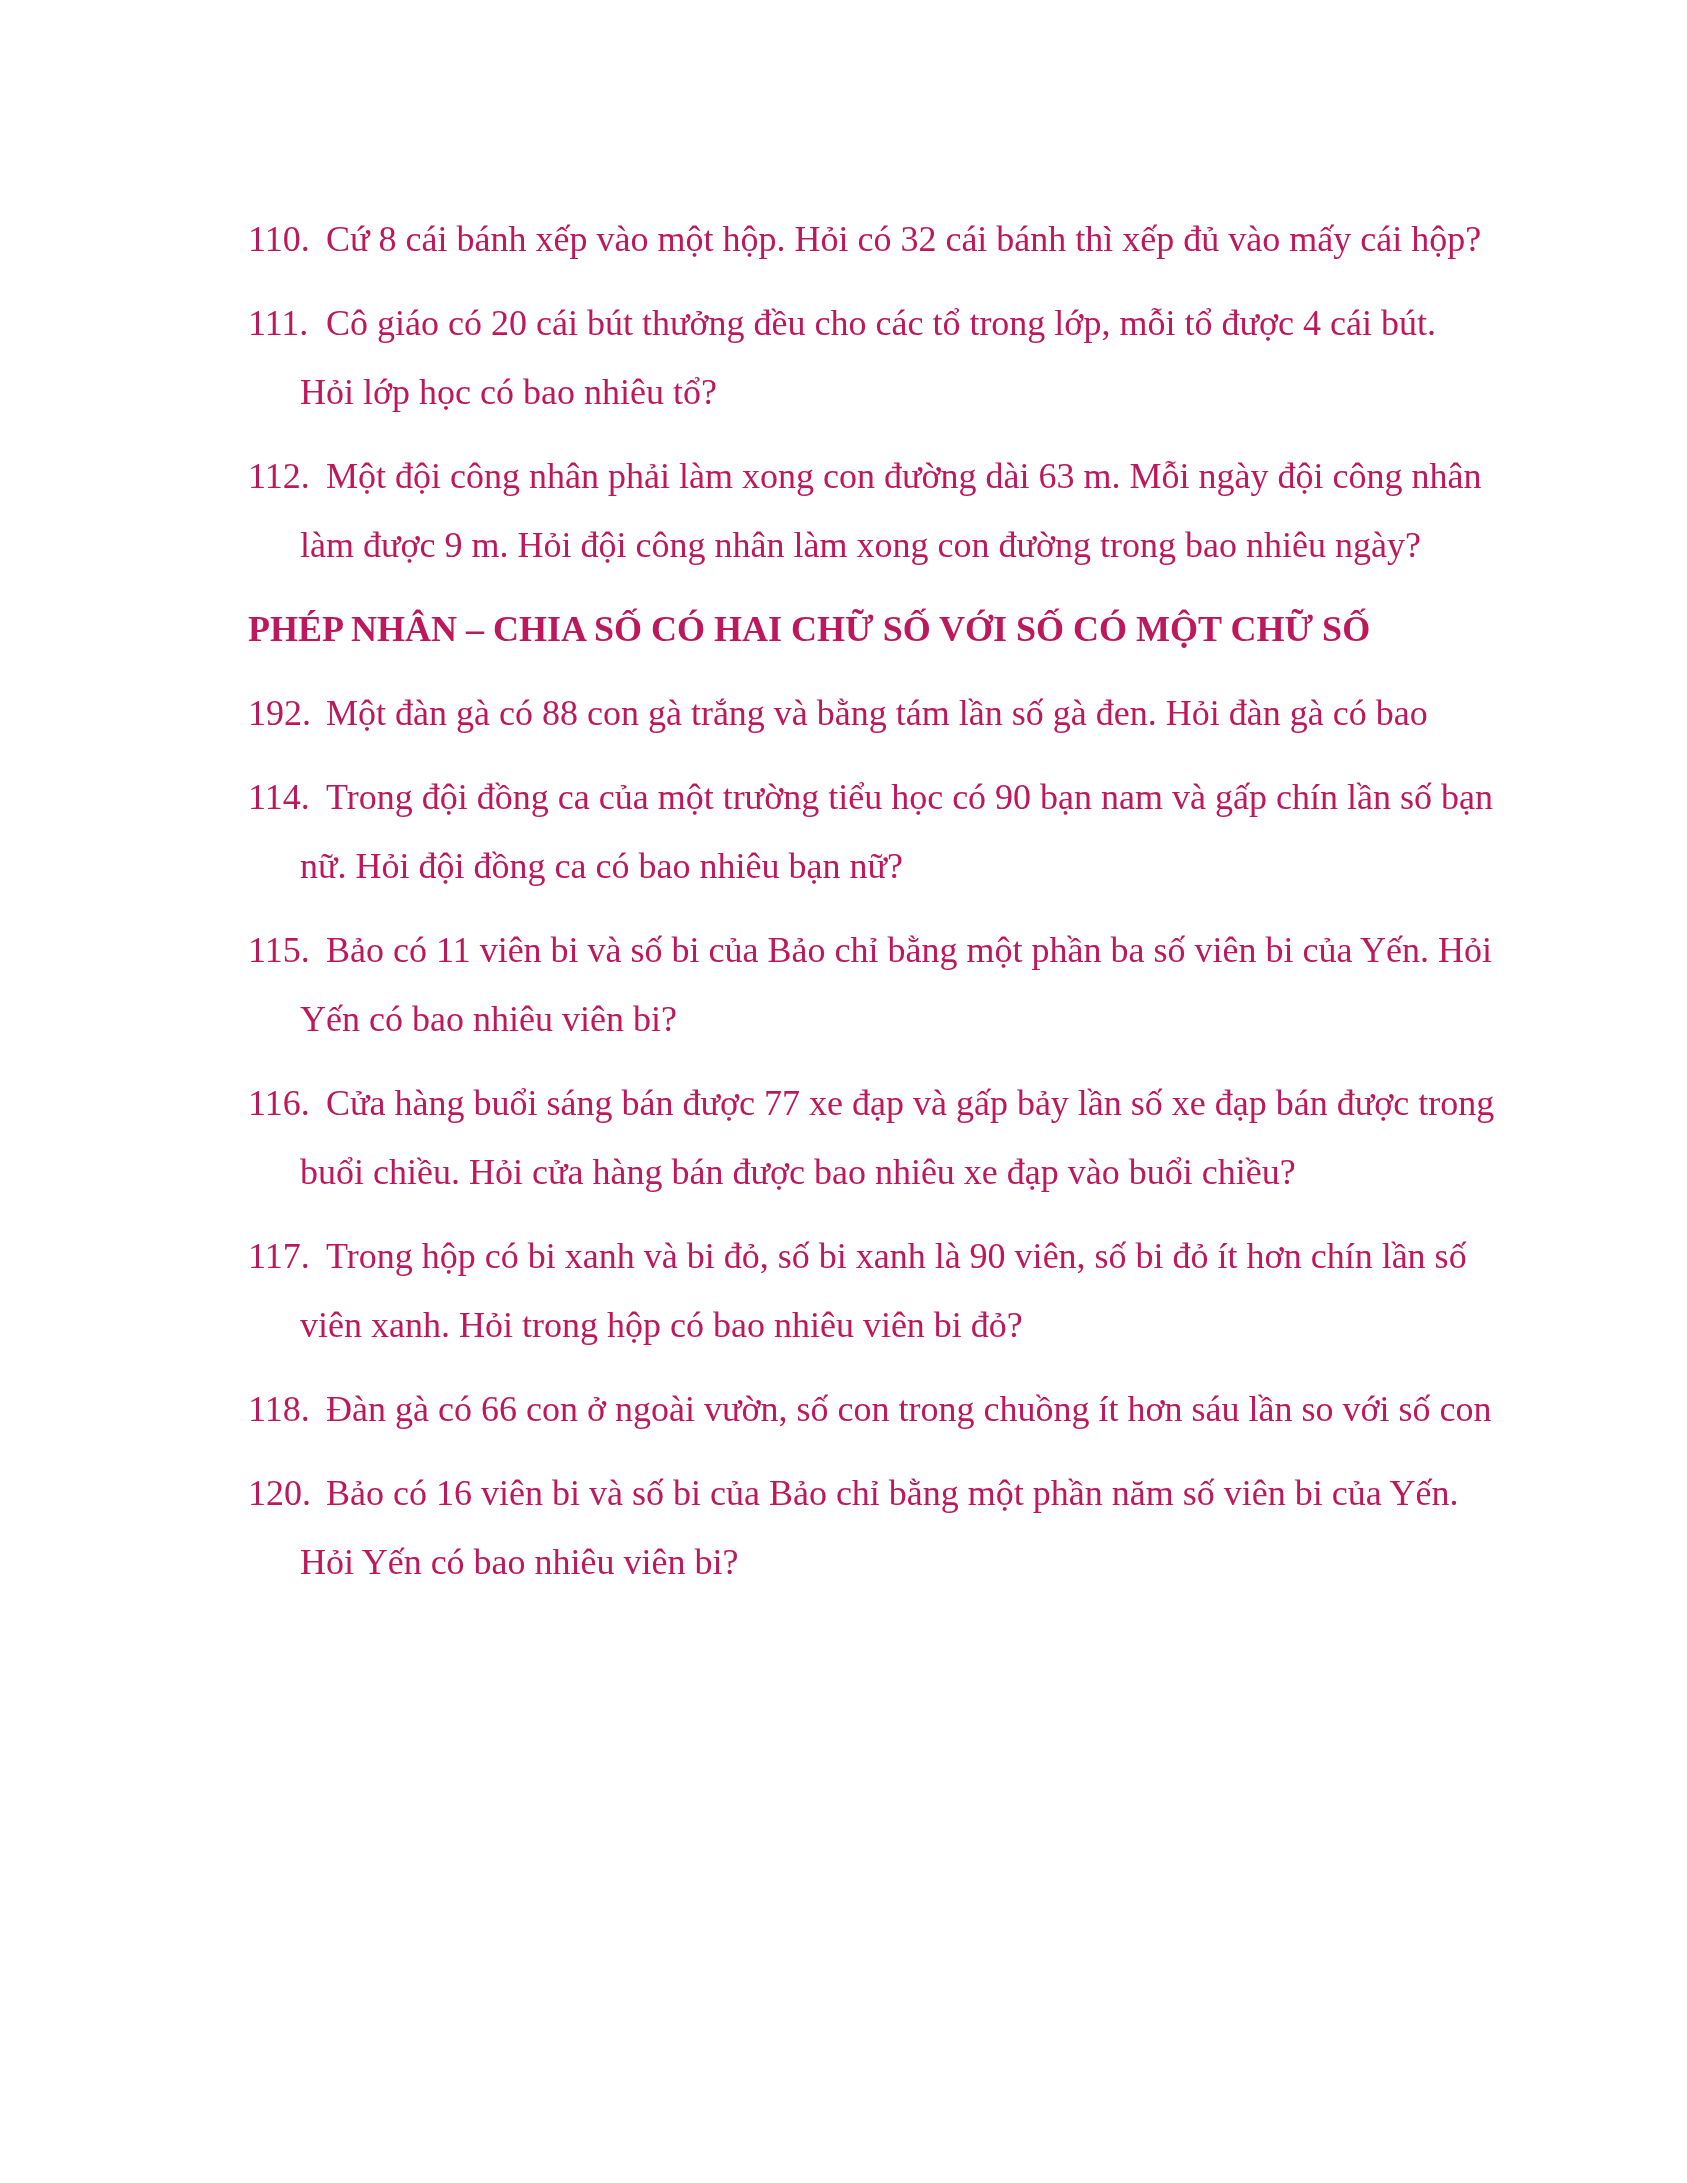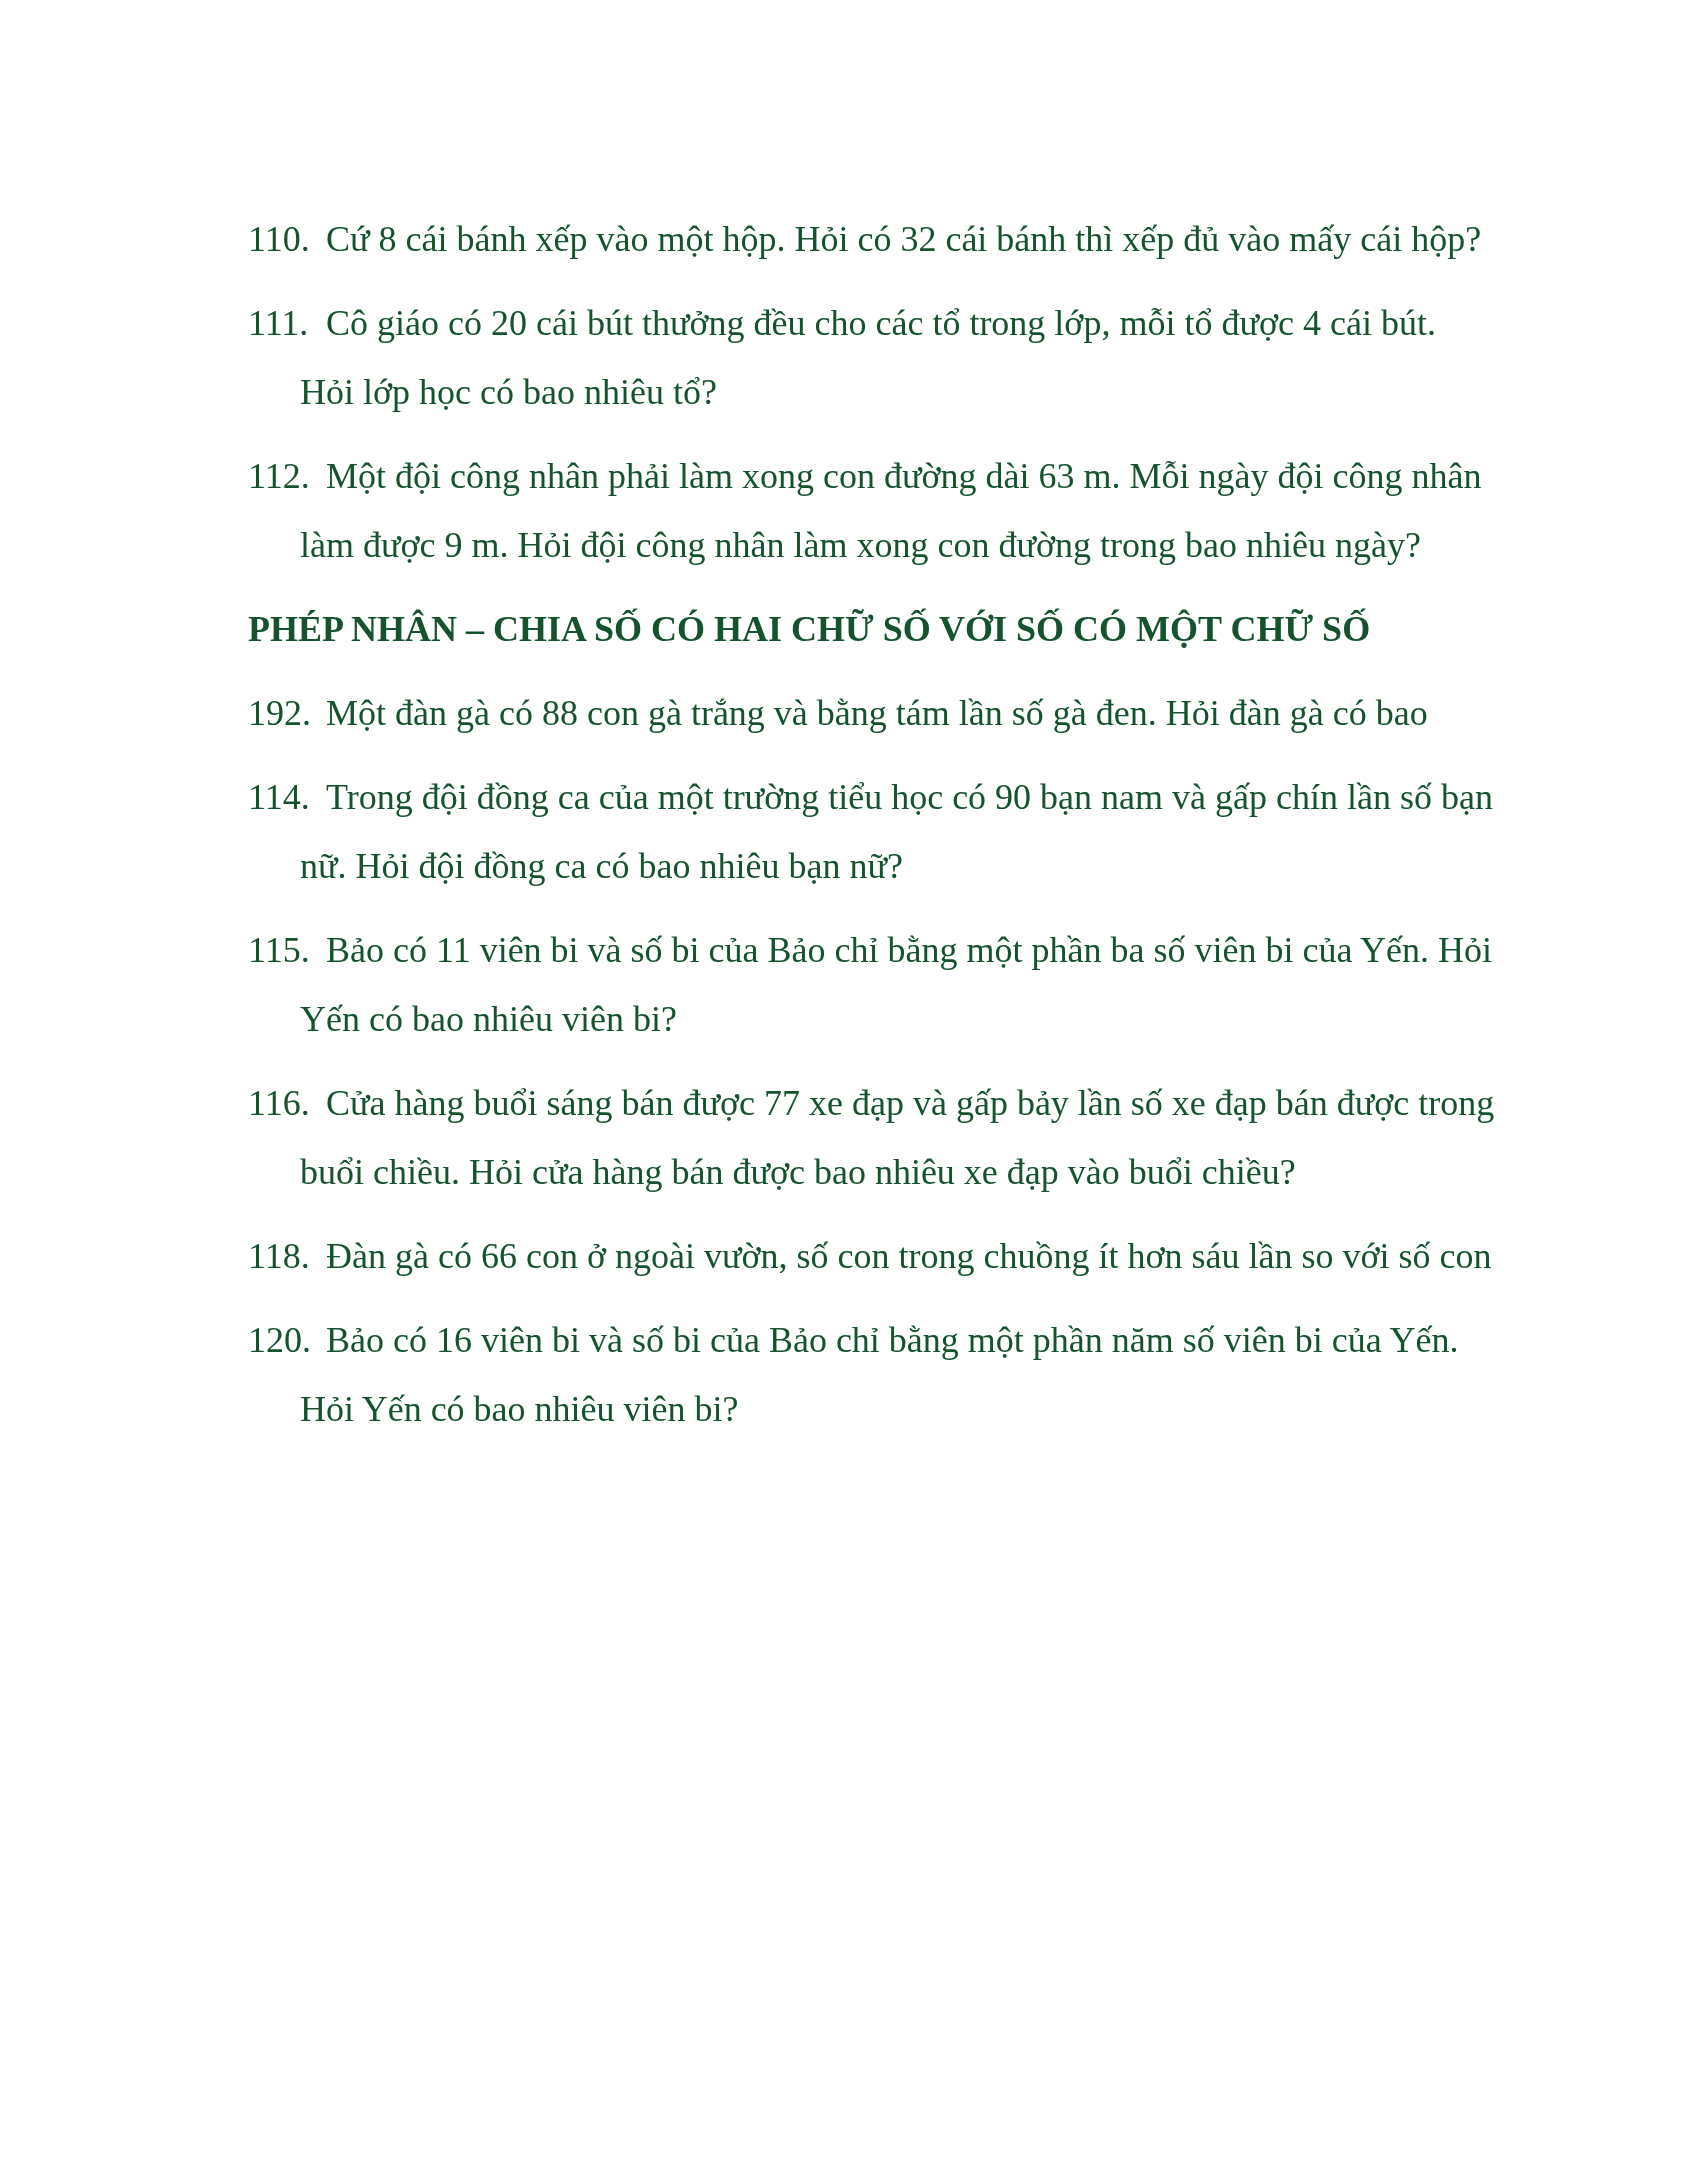--- a/index.html
+++ b/index.html
@@ -42,21 +42,21 @@
     font-weight: bold;
     line-height: 69px;
     margin-bottom: 15px;
     width: 1231px;
     white-space: nowrap;
   }
 </style>
 </head>
 <body>
 
-<div class="page" style="background: rgb(255, 255, 255); color: #14532d;">
+<div class="page" style="background: rgb(255, 255, 255); color: #be185d;">
   <div class="content">
     <div id="group-before">
         <div class="item">
           <div class="line first"><span class="num">110.</span><span>Cứ 8 cái bánh xếp vào một hộp. Hỏi có 32 cái bánh thì xếp đủ vào mấy cái hộp?</span></div>
         </div>
         <div class="item">
           <div class="line first"><span class="num">111.</span><span>Cô giáo có 20 cái bút thưởng đều cho các tổ trong lớp, mỗi tổ được 4 cái bút.</span></div>
           <div class="line cont">Hỏi lớp học có bao nhiêu tổ?</div>
         </div>
         <div class="item">
@@ -75,20 +75,24 @@
         </div>
         <div class="item">
           <div class="line first"><span class="num">115.</span><span>Bảo có 11 viên bi và số bi của Bảo chỉ bằng một phần ba số viên bi của Yến. Hỏi</span></div>
           <div class="line cont">Yến có bao nhiêu viên bi?</div>
         </div>
         <div class="item">
           <div class="line first"><span class="num">116.</span><span>Cửa hàng buổi sáng bán được 77 xe đạp và gấp bảy lần số xe đạp bán được trong</span></div>
           <div class="line cont">buổi chiều. Hỏi cửa hàng bán được bao nhiêu xe đạp vào buổi chiều?</div>
         </div>
         <div class="item">
+          <div class="line first"><span class="num">117.</span><span>Trong hộp có bi xanh và bi đỏ, số bi xanh là 90 viên, số bi đỏ ít hơn chín lần số</span></div>
+          <div class="line cont">viên xanh. Hỏi trong hộp có bao nhiêu viên bi đỏ?</div>
+        </div>
+        <div class="item">
           <div class="line first"><span class="num">118.</span><span>Đàn gà có 66 con ở ngoài vườn, số con trong chuồng ít hơn sáu lần so với số con</span></div>
         </div>
         <div class="item">
           <div class="line first"><span class="num">120.</span><span>Bảo có 16 viên bi và số bi của Bảo chỉ bằng một phần năm số viên bi của Yến.</span></div>
           <div class="line cont">Hỏi Yến có bao nhiêu viên bi?</div>
         </div>
       </div>
   </div>
 </div>
 

